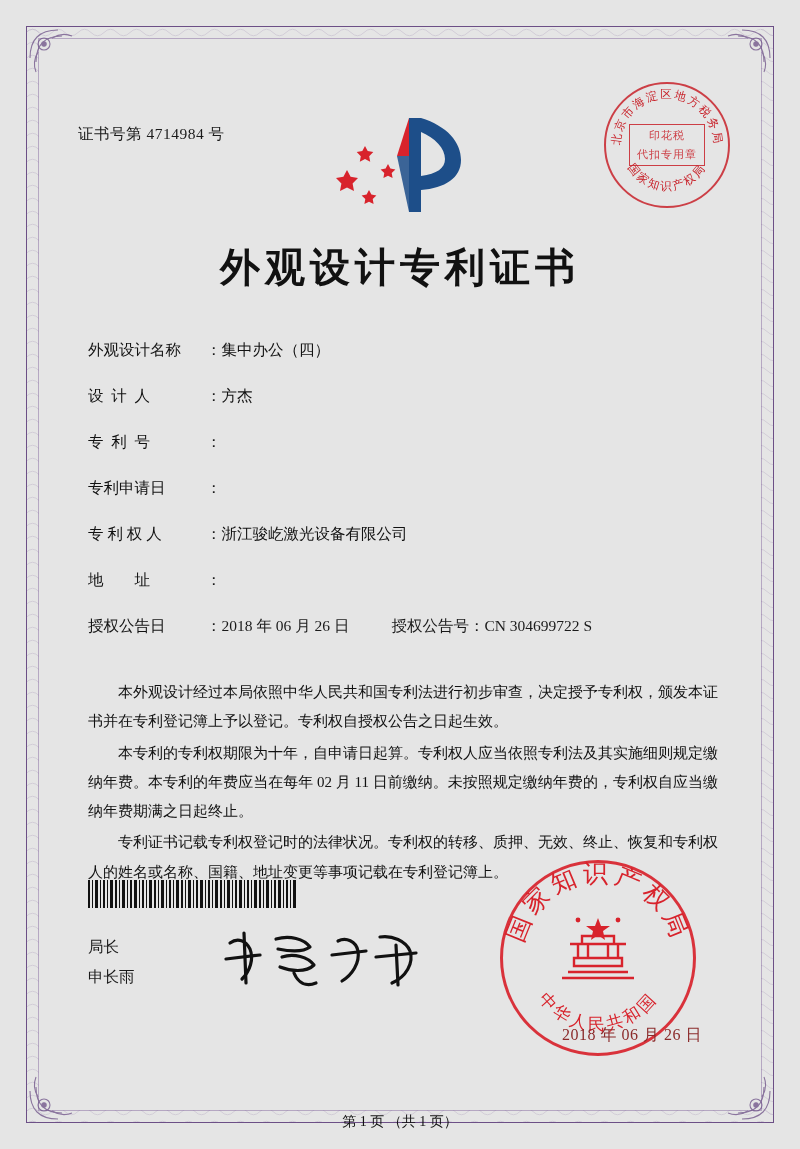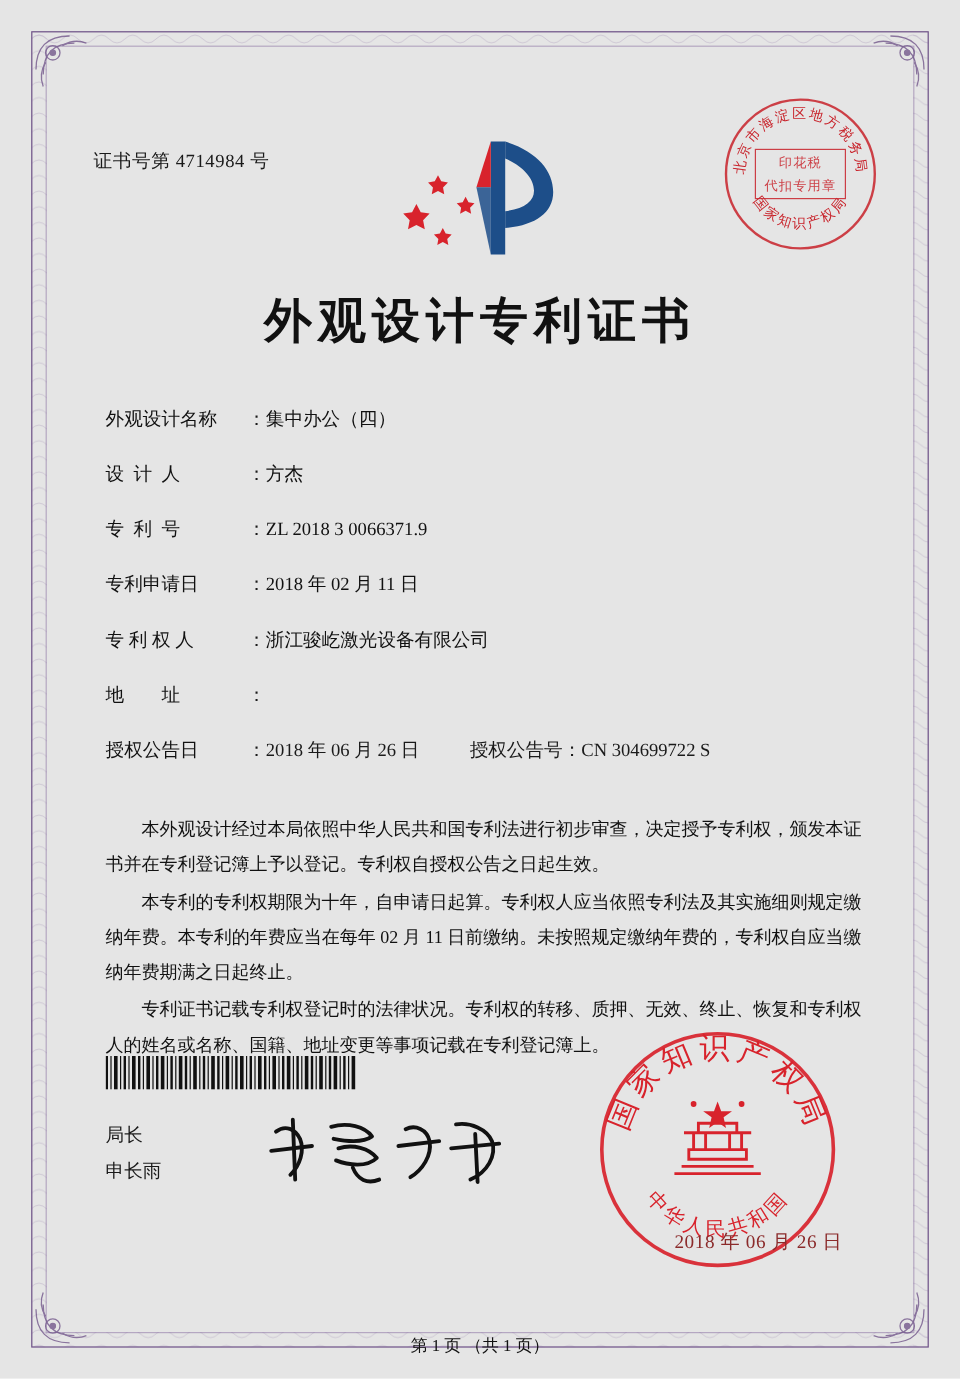--- a/index.html
+++ b/index.html
@@ -352,27 +352,25 @@
 
       <div class="field-row">
         <div class="field-label">设  计  人</div>
         <div class="field-colon">：</div>
         <div class="field-value">方杰</div>
       </div>
 
       <div class="field-row">
         <div class="field-label">专  利  号</div>
         <div class="field-colon">：</div>
-        <div class="field-value">ZL 2018 3 0066371.9</div>
       </div>
 
       <div class="field-row">
         <div class="field-label">专利申请日</div>
         <div class="field-colon">：</div>
-        <div class="field-value">2018 年 02 月 11 日</div>
       </div>
 
       <div class="field-row">
         <div class="field-label">专 利 权 人</div>
         <div class="field-colon">：</div>
         <div class="field-value">浙江骏屹激光设备有限公司</div>
       </div>
 
       <div class="field-row">
         <div class="field-label">地        址</div>

